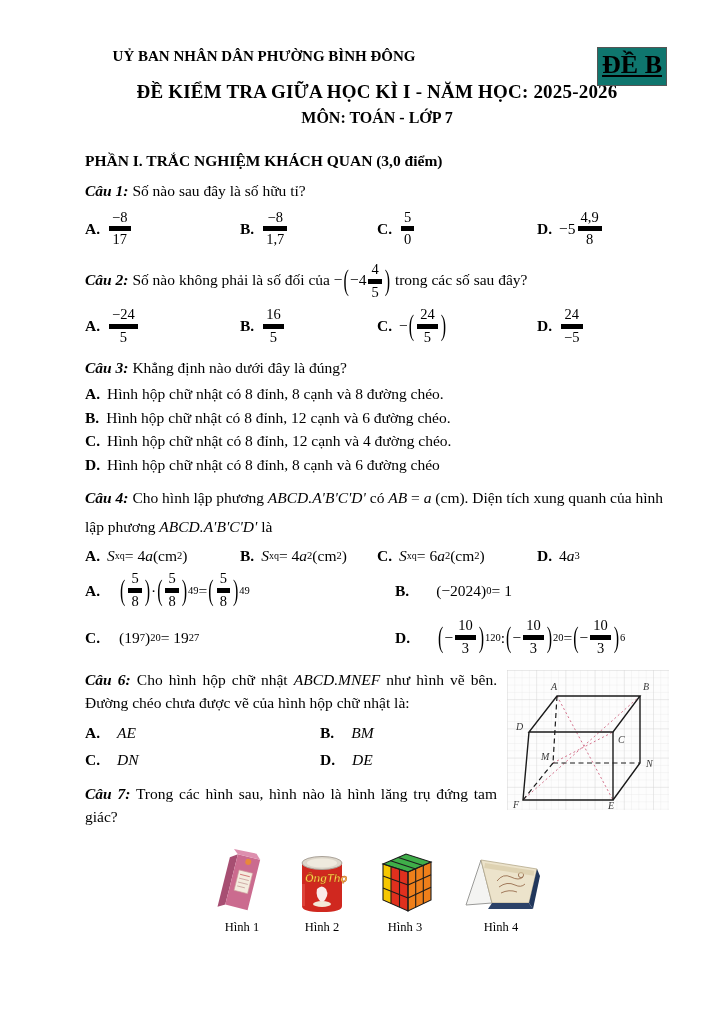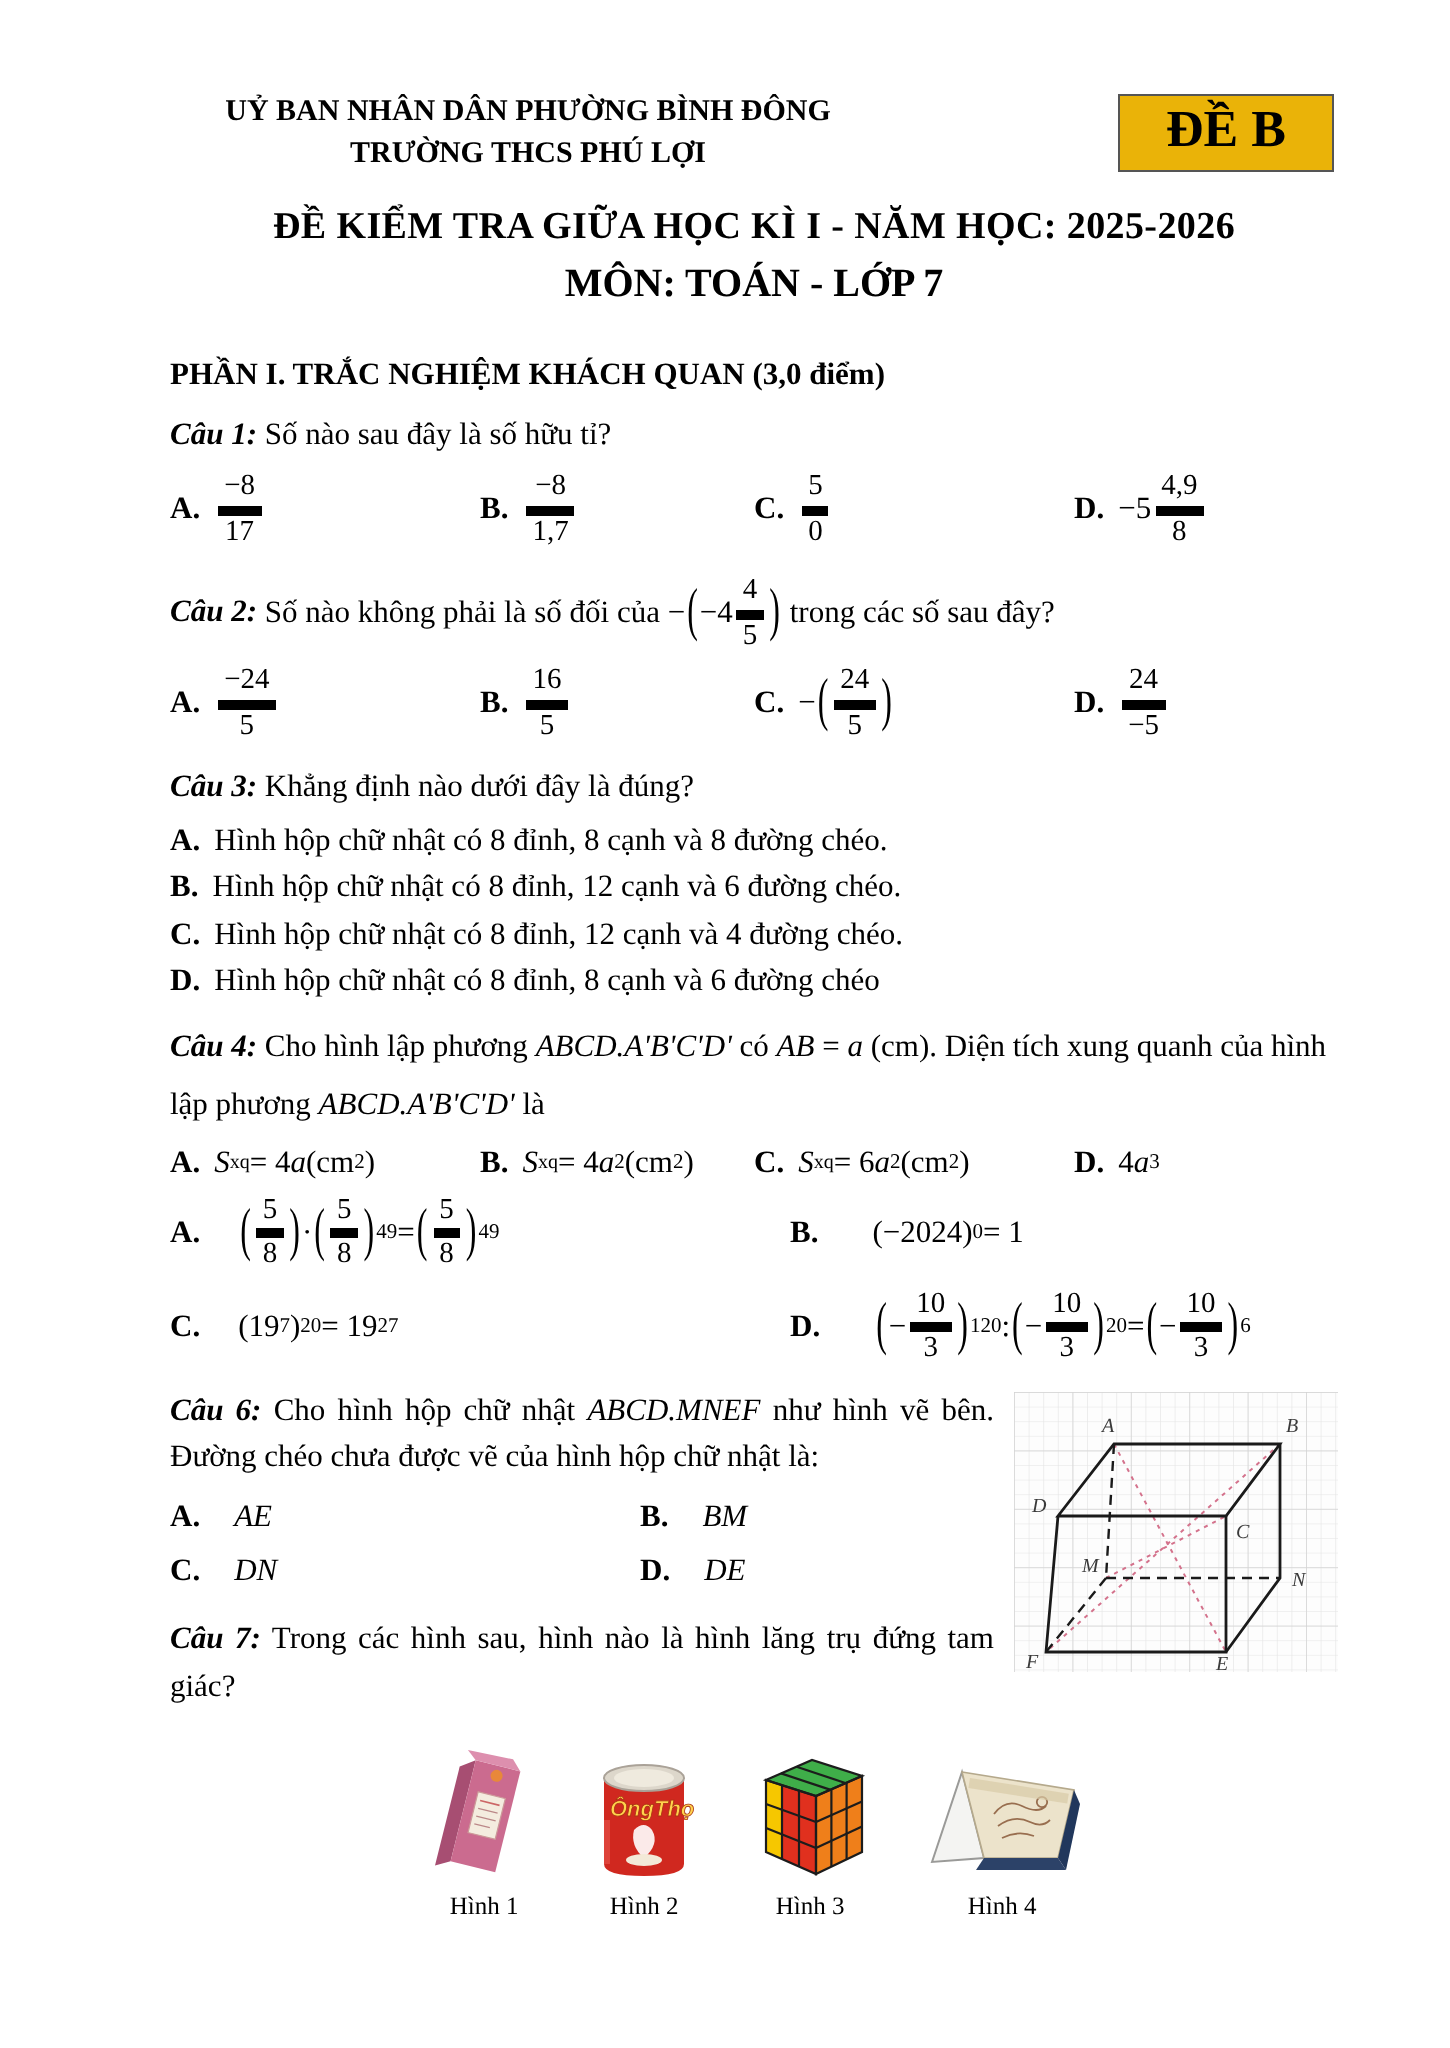--- a/index.html
+++ b/index.html
@@ -1,24 +1,24 @@
 <!DOCTYPE html>
 <html><head>
 <meta charset="utf-8">
 <style>
   html,body{margin:0;padding:0;background:#888;}
   .page{position:relative;width:725px;height:1024px;margin:0 auto;background:#fff;
         box-sizing:border-box;padding:46px 56px 0 85px;color:#000;
         font-family:"Liberation Serif","DejaVu Serif",serif;font-size:15.5px;overflow:hidden;}
   .hdr{position:relative;}
   .org{width:358px;text-align:center;font-weight:bold;font-size:15px;line-height:1.42;}
-  .code-box{position:absolute;top:1px;right:2px;border:1.5px solid #555;background:#eab308;
-            padding:3px 23px 5px;font-size:26px;font-weight:bold;line-height:1.1;}
+  .code-box{position:absolute;top:1px;right:2px;border:1.5px solid #555;background:#0f766e;
+            padding:3px 4px 5px;font-size:26px;font-weight:bold;line-height:1.1;text-decoration:underline;}
   .title{text-align:center;font-weight:bold;font-size:19px;margin-top:14px;letter-spacing:.2px;}
-  .subject{text-align:center;font-weight:bold;font-size:20px;margin-top:6px;}
+  .subject{text-align:center;font-weight:bold;font-size:16px;margin-top:6px;}
   .duration{text-align:center;font-size:15px;margin-top:2px;}
   .part-h{font-weight:bold;margin-top:25px;font-size:15.5px;}
   .qt{margin:9px 0 0;line-height:1.52;}
   .qn{font-weight:bold;font-style:italic;}
   .opts{display:flex;align-items:center;margin-top:5px;white-space:nowrap;}
   .opt{display:inline-flex;align-items:center;flex-shrink:0;}
   .opt > b{margin-right:7px;}
   .oc{display:inline-flex;align-items:center;}
   .w155{width:155px}.w137{width:137px}.w160{width:160px}.w310{width:310px}.w235{width:235px}
   .tall{min-height:42px;}
@@ -39,21 +39,20 @@
   i{font-style:italic;}
 </style>
 </head>
 <body>
 
 <div class="page">
 
   <div class="hdr">
     <div class="org">
       <div>UỶ BAN NHÂN DÂN PHƯỜNG BÌNH ĐÔNG</div>
-      <div>TRƯỜNG THCS PHÚ LỢI</div>
     </div>
     <div class="code-box">ĐỀ B</div>
   </div>
 
   <div class="title">ĐỀ KIỂM TRA GIỮA HỌC KÌ I - NĂM HỌC: 2025-2026</div>
   <div class="subject">MÔN: TOÁN - LỚP 7</div>
 
   <div class="part-h">PHẦN I. TRẮC NGHIỆM KHÁCH QUAN (3,0 điểm)</div>
 
   <div>

